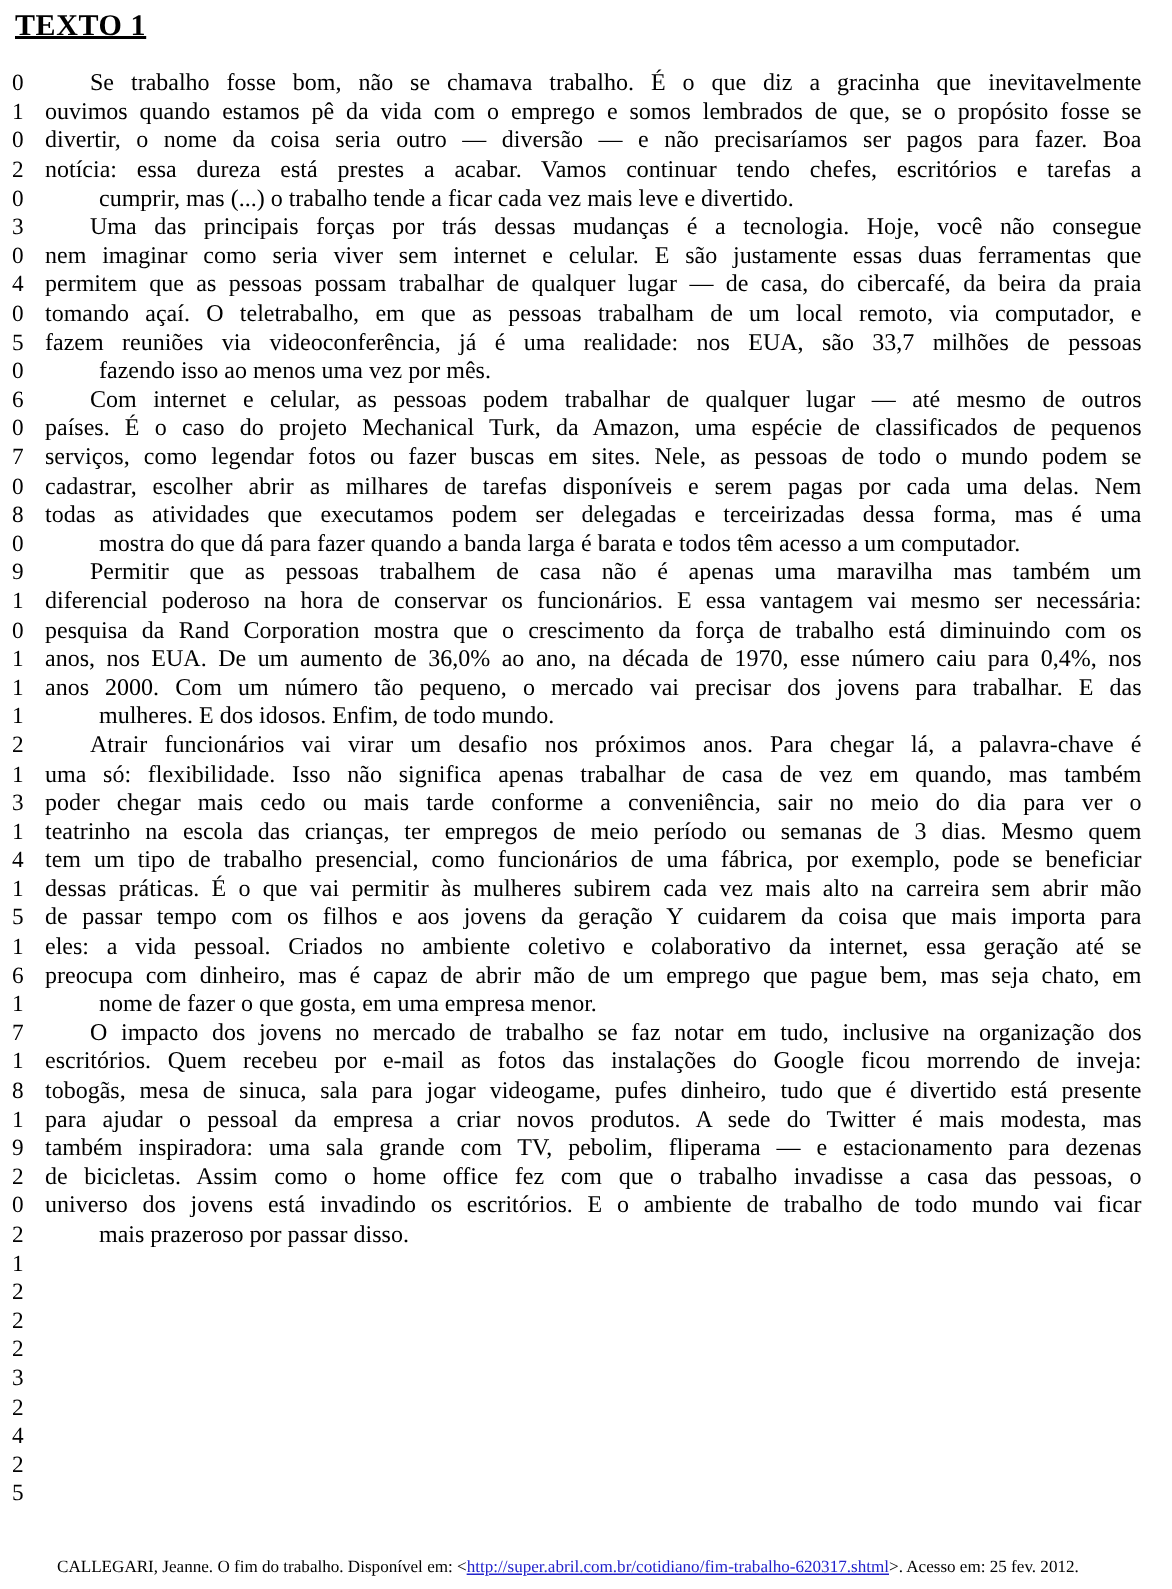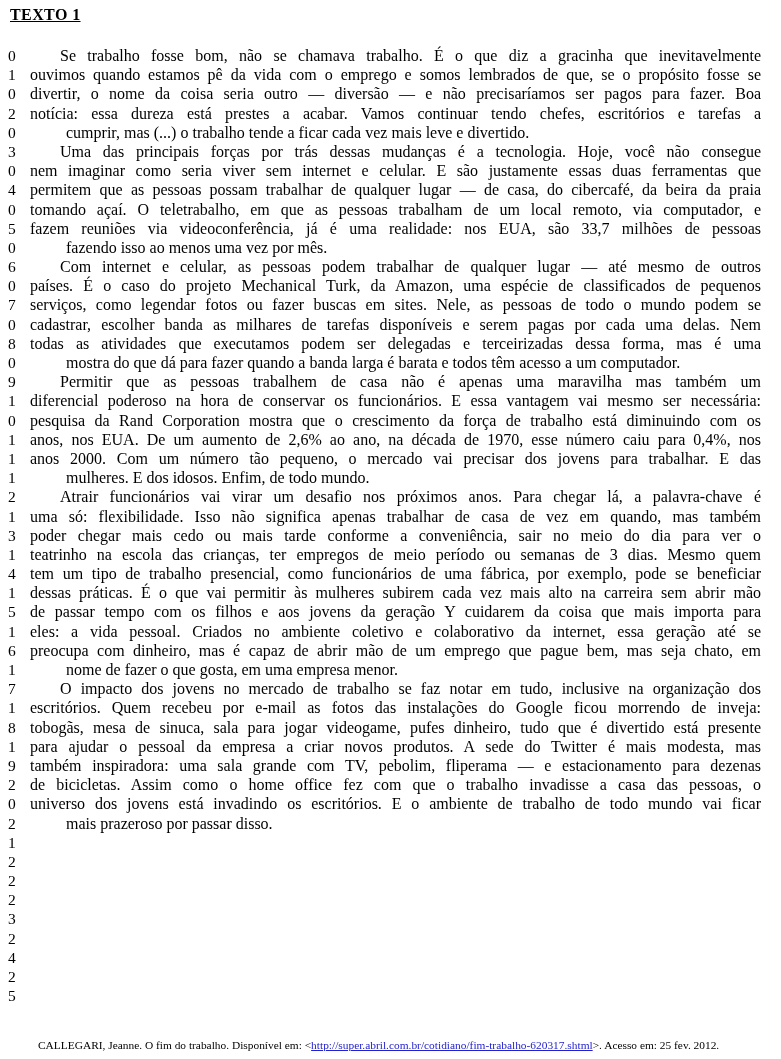--- a/index.html
+++ b/index.html
@@ -8,21 +8,21 @@
     background: #ffffff;
     color: #000000;
     font-family: "Liberation Serif", serif;
     position: relative;
     overflow: hidden;
   }
   .title {
     position: absolute;
     top: 6px; left: 10px;
     margin: 0;
-    font-size: 16px;
+    font-size: 20px;
     font-weight: bold;
     text-decoration: underline;
     letter-spacing: 0.4px;
   }
   .rows { position: absolute; top: 46px; left: 0; width: 781px; }
   .row { display: flex; height: 19.2px; overflow: visible; }
   .num {
     flex: 0 0 30px;
     width: 30px;
     padding-left: 8px;
@@ -121,21 +121,21 @@
     <span class="line">países. É o caso do projeto Mechanical Turk, da Amazon, uma espécie de classificados de pequenos</span>
   </div>
 
   <div class="row">
     <span class="num">7</span>
     <span class="line">serviços, como legendar fotos ou fazer buscas em sites. Nele, as pessoas de todo o mundo podem se</span>
   </div>
 
   <div class="row">
     <span class="num">0</span>
-    <span class="line">cadastrar, escolher banda as milhares de tarefas disponíveis e serem pagas por cada uma delas. Nem</span>
+    <span class="line">cadastrar, escolher abrir as milhares de tarefas disponíveis e serem pagas por cada uma delas. Nem</span>
   </div>
 
   <div class="row">
     <span class="num">8</span>
     <span class="line">todas as atividades que executamos podem ser delegadas e terceirizadas dessa forma, mas é uma</span>
   </div>
 
   <div class="row">
     <span class="num">0</span>
     <span class="line end">mostra do que dá para fazer quando a banda larga é barata e todos têm acesso a um computador.</span>
@@ -151,21 +151,21 @@
     <span class="line">diferencial poderoso na hora de conservar os funcionários. E essa vantagem vai mesmo ser necessária:</span>
   </div>
 
   <div class="row">
     <span class="num">0</span>
     <span class="line">pesquisa da Rand Corporation mostra que o crescimento da força de trabalho está diminuindo com os</span>
   </div>
 
   <div class="row">
     <span class="num">1</span>
-    <span class="line">anos, nos EUA. De um aumento de 2,6% ao ano, na década de 1970, esse número caiu para 0,4%, nos</span>
+    <span class="line">anos, nos EUA. De um aumento de 36,0% ao ano, na década de 1970, esse número caiu para 0,4%, nos</span>
   </div>
 
   <div class="row">
     <span class="num">1</span>
     <span class="line">anos 2000. Com um número tão pequeno, o mercado vai precisar dos jovens para trabalhar. E das</span>
   </div>
 
   <div class="row">
     <span class="num">1</span>
     <span class="line end">mulheres. E dos idosos. Enfim, de todo mundo.</span>

